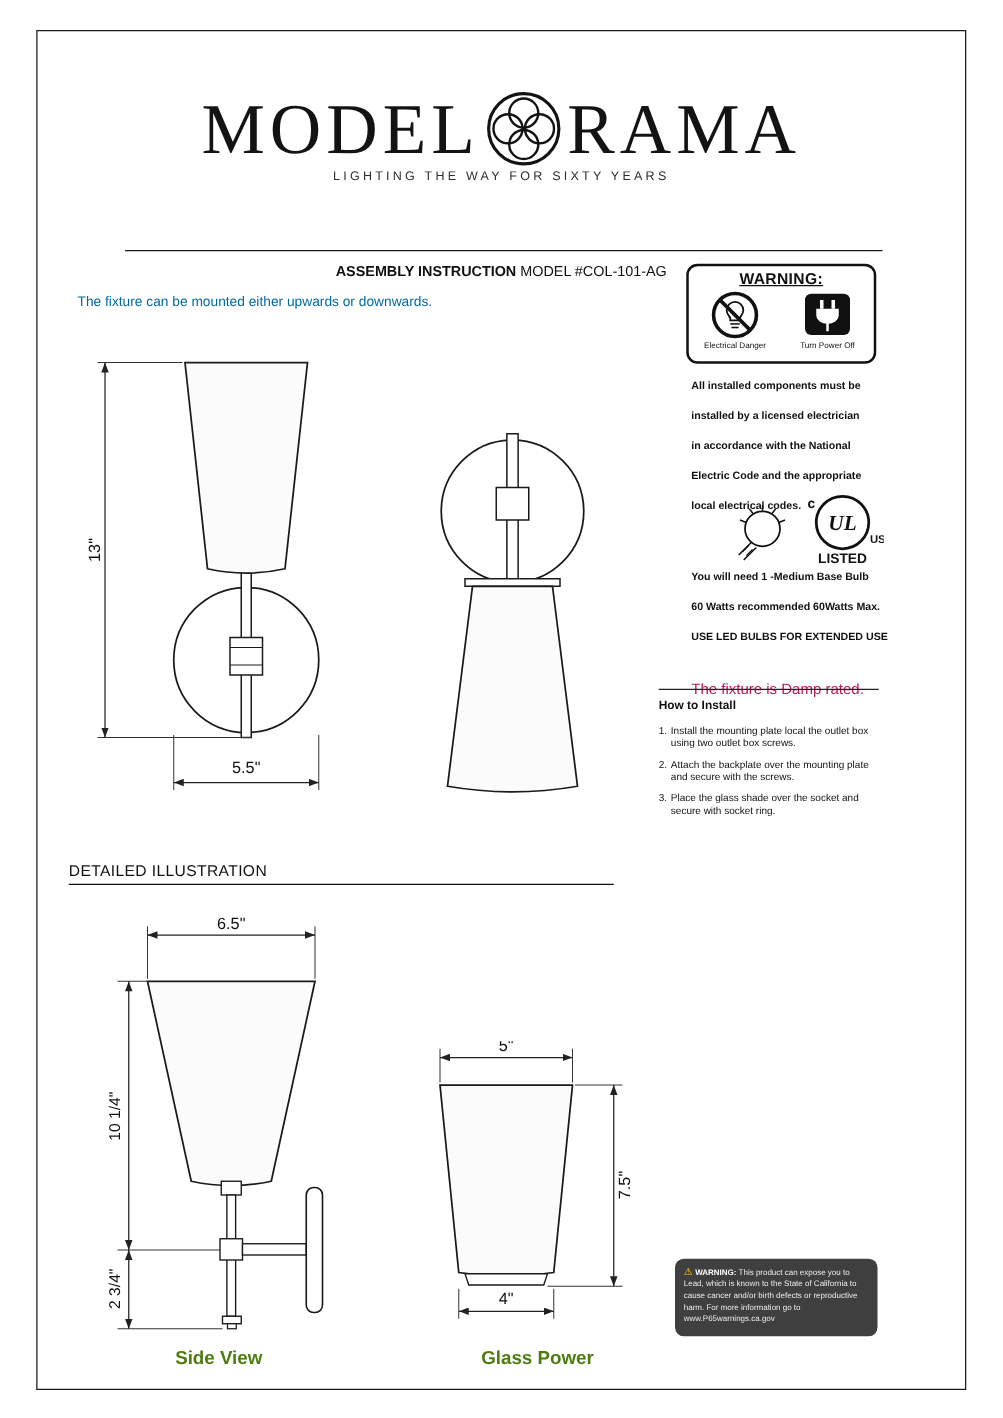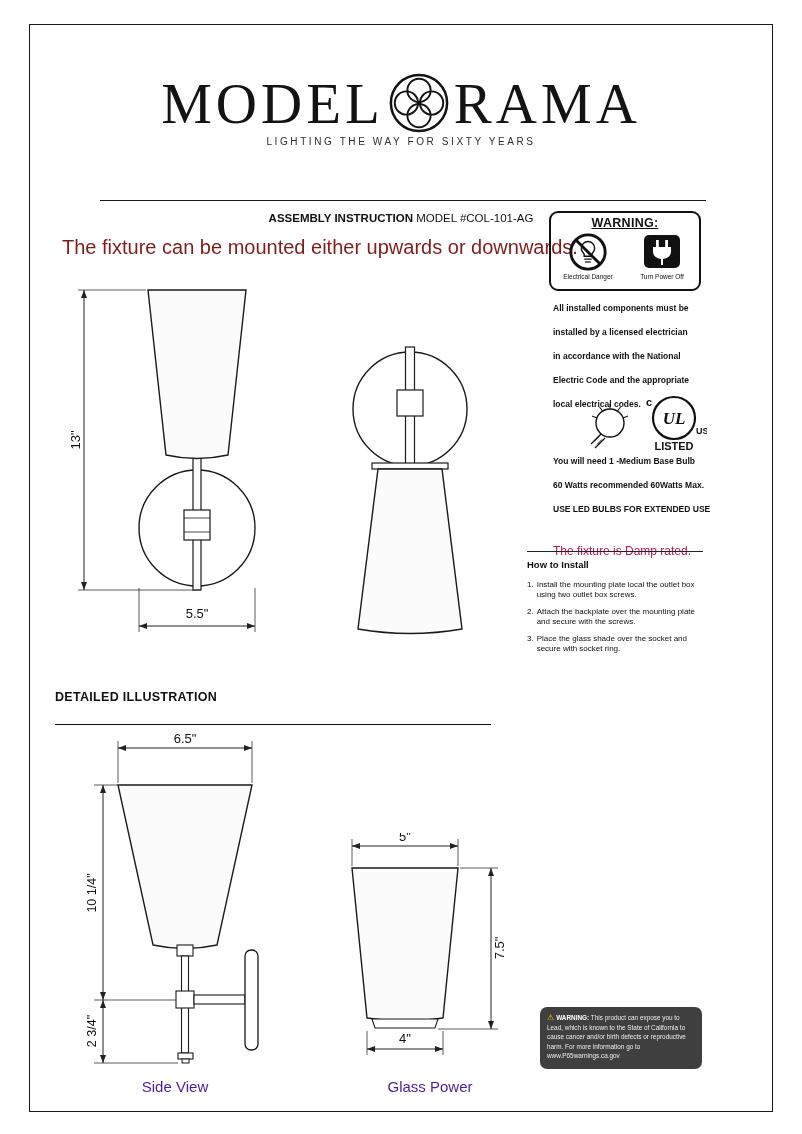--- a/index.html
+++ b/index.html
@@ -5,39 +5,39 @@
   html,body{margin:0;padding:0;background:#fff;}
   .page{position:relative;width:802px;height:1134px;background:#fff;font-family:"Liberation Sans",sans-serif;color:#111;overflow:hidden;}
   .abs{position:absolute;}
   .border-frame{left:29px;top:24px;width:742px;height:1086px;border:1.5px solid #1a1a1a;}
   .brand-row{left:0;top:72px;width:100%;display:flex;align-items:center;justify-content:center;gap:4px;}
   .brand-text{font-family:"Liberation Serif",serif;font-size:57px;letter-spacing:4px;color:#131313;line-height:1;}
   .tagline{left:0;top:136px;width:100%;text-align:center;font-size:10px;letter-spacing:2.6px;color:#2e2e2e;}
   .doc-title{left:0;top:176px;width:100%;text-align:center;font-size:11.5px;color:#111;margin-top:36px;}
   .doc-title .b{font-weight:bold;}
   .header-rule{left:100px;top:200px;width:606px;height:0;border-top:1.4px solid #1a1a1a;}
-  .intro{left:62px;top:236px;font-size:20px;color:#7f1d1d;}
+  .intro{left:62px;top:236px;font-size:11px;color:#0369a1;}
   .warnbox{left:549px;top:211px;width:152px;height:80px;border:2px solid #111;border-radius:9px;box-sizing:border-box;padding-top:3px;}
   .warnbox-title{text-align:center;font-weight:bold;font-size:12.5px;text-decoration:underline;letter-spacing:.3px;}
   .warnbox-cells{display:flex;justify-content:space-around;margin-top:2px;}
   .warnbox-cell{display:flex;flex-direction:column;align-items:center;width:50%;}
   .warnbox-label{font-size:6.5px;margin-top:1px;white-space:nowrap;}
   .elec-note{left:553px;top:303px;}
   .elec-note div{margin:0 0 14px 0;}
   .boldnote{font-weight:bold;font-size:8.5px;color:#111;}
   .bulb-note{left:553px;top:456px;}
   .bulb-note div{margin:0 0 14px 0;}
   .damp{left:553px;top:544px;font-size:12px;color:#be185d;}
   .install-rule{left:527px;top:551px;width:176px;border-top:1.2px solid #222;}
   .install-title{left:527px;top:559px;font-weight:bold;font-size:9.5px;}
   .steps{left:527px;top:580px;width:180px;}
   .step{display:flex;gap:3px;font-size:8px;line-height:1.3;margin-bottom:6px;color:#111;}
   .step-num{flex:0 0 auto;}
-  .detailed-head{left:55px;top:690px;width:436px;border-bottom:1.6px solid #111;padding-bottom:20px;font-weight:bold;font-size:12.5px;letter-spacing:.3px;}
-  .view-label{font-weight:normal;font-size:15px;text-align:center;width:170px;color:#4c1d95;}
+  .detailed-head{left:55px;top:690px;width:436px;border-bottom:1.6px solid #111;padding-bottom:3px;font-weight:normal;font-size:12.5px;letter-spacing:.3px;}
+  .view-label{font-weight:bold;font-size:15px;text-align:center;width:170px;color:#4d7c0f;}
   .p65{left:540px;top:1007px;width:162px;height:62px;background:#3f3f3f;border-radius:7px;box-sizing:border-box;padding:5px 7px;color:#ececec;font-size:6.4px;line-height:1.42;}
   .p65 .tri{color:#ffcd00;font-size:8px;margin-right:2px;}
   .p65 .w{color:#fff;font-weight:bold;}
   svg text{font-family:"Liberation Sans",sans-serif;fill:#111;}
 </style>
 </head>
 <body>
 
 <div class="page">
 

